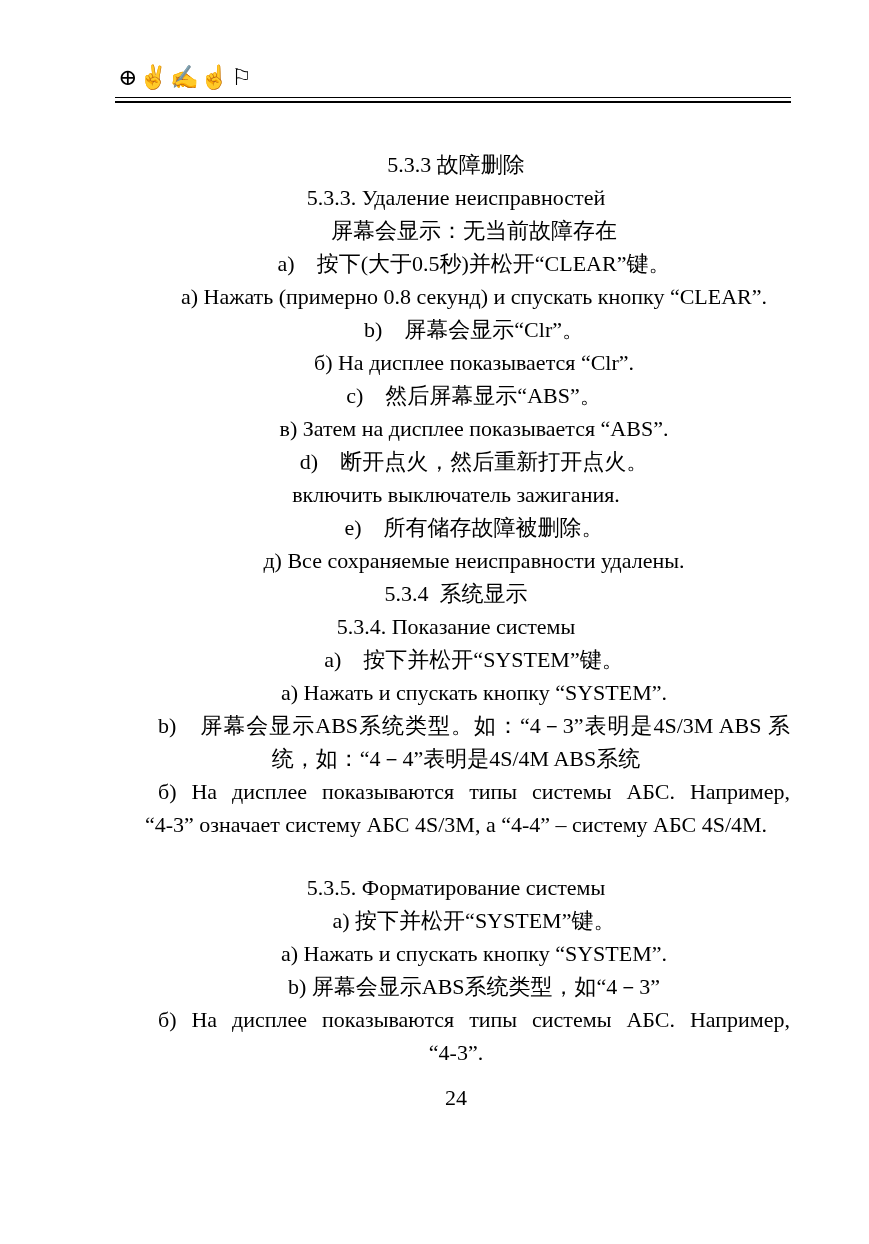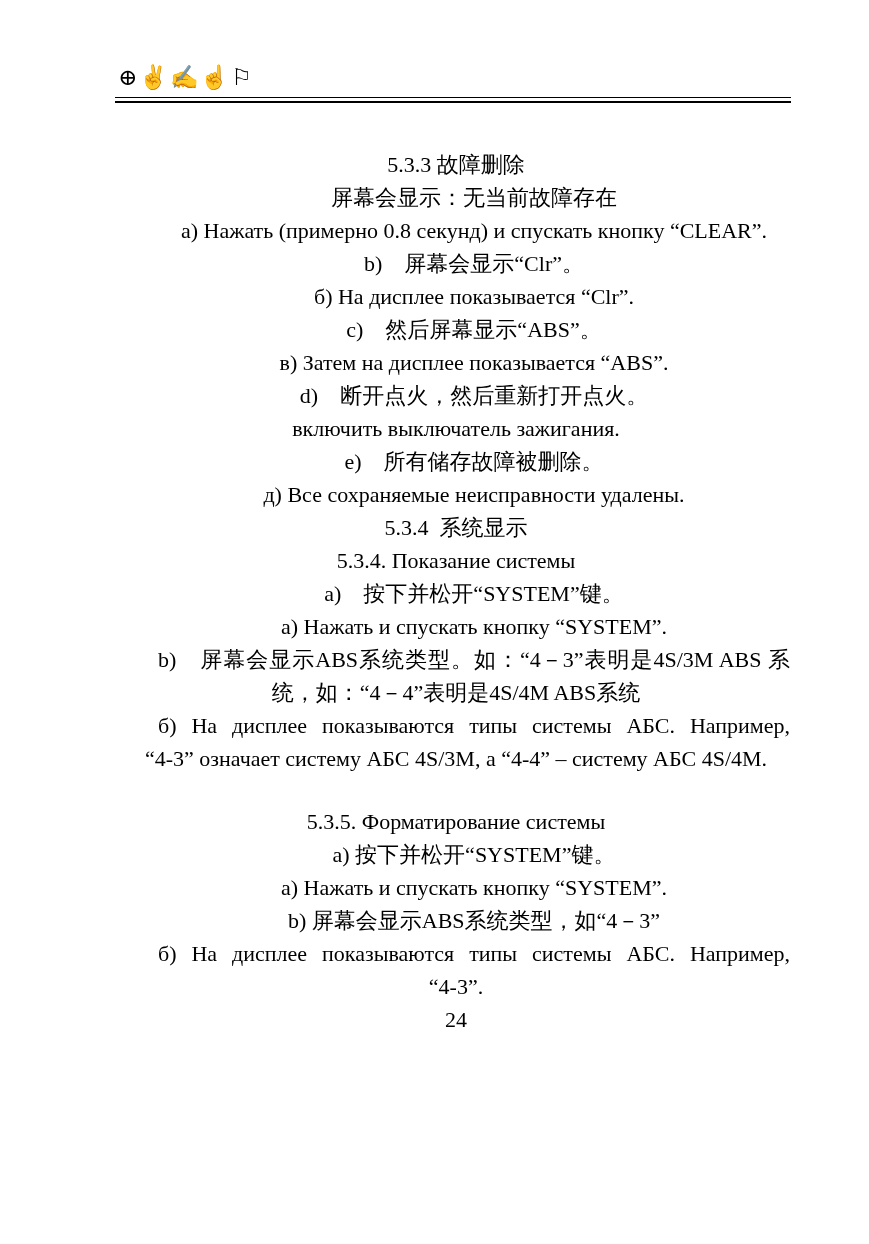--- a/index.html
+++ b/index.html
@@ -56,36 +56,38 @@
   }
   .jl {
     text-align: justify;
     text-align-last: justify;
   }
   .section-gap {
     height: 30px;
   }
   .page-number {
     text-align: center;
-    margin-top: 0;
+    margin-top: 12px;
     font-size: 22px;
   }
 </style>
 </head>
 <body>
 
 <div class="page">
 
   <div class="header-logo">⊕✌✍☝⚐</div>
 
   <div class="header-rule"></div>
 
   <div class="content">
     <div class="ln">5.3.3 故障删除</div>
+    <div class="ln">5.3.3. Удаление неисправностей</div>
     <div class="ln in">屏幕会显示：无当前故障存在</div>
+    <div class="ln in">a)　按下(大于0.5秒)并松开“CLEAR”键。</div>
     <div class="ln in">а) Нажать (примерно 0.8 секунд) и спускать кнопку “CLEAR”.</div>
     <div class="ln in">b)　屏幕会显示“Clr”。</div>
     <div class="ln in">б) На дисплее показывается “Clr”.</div>
     <div class="ln in">c)　然后屏幕显示“ABS”。</div>
     <div class="ln in">в) Затем на дисплее показывается “ABS”.</div>
     <div class="ln in">d)　断开点火，然后重新打开点火。</div>
     <div class="ln">включить выключатель зажигания.</div>
     <div class="ln in">e)　所有储存故障被删除。</div>
     <div class="ln in">д) Все сохраняемые неисправности удалены.</div>
     <div class="ln">5.3.4  系统显示</div>

